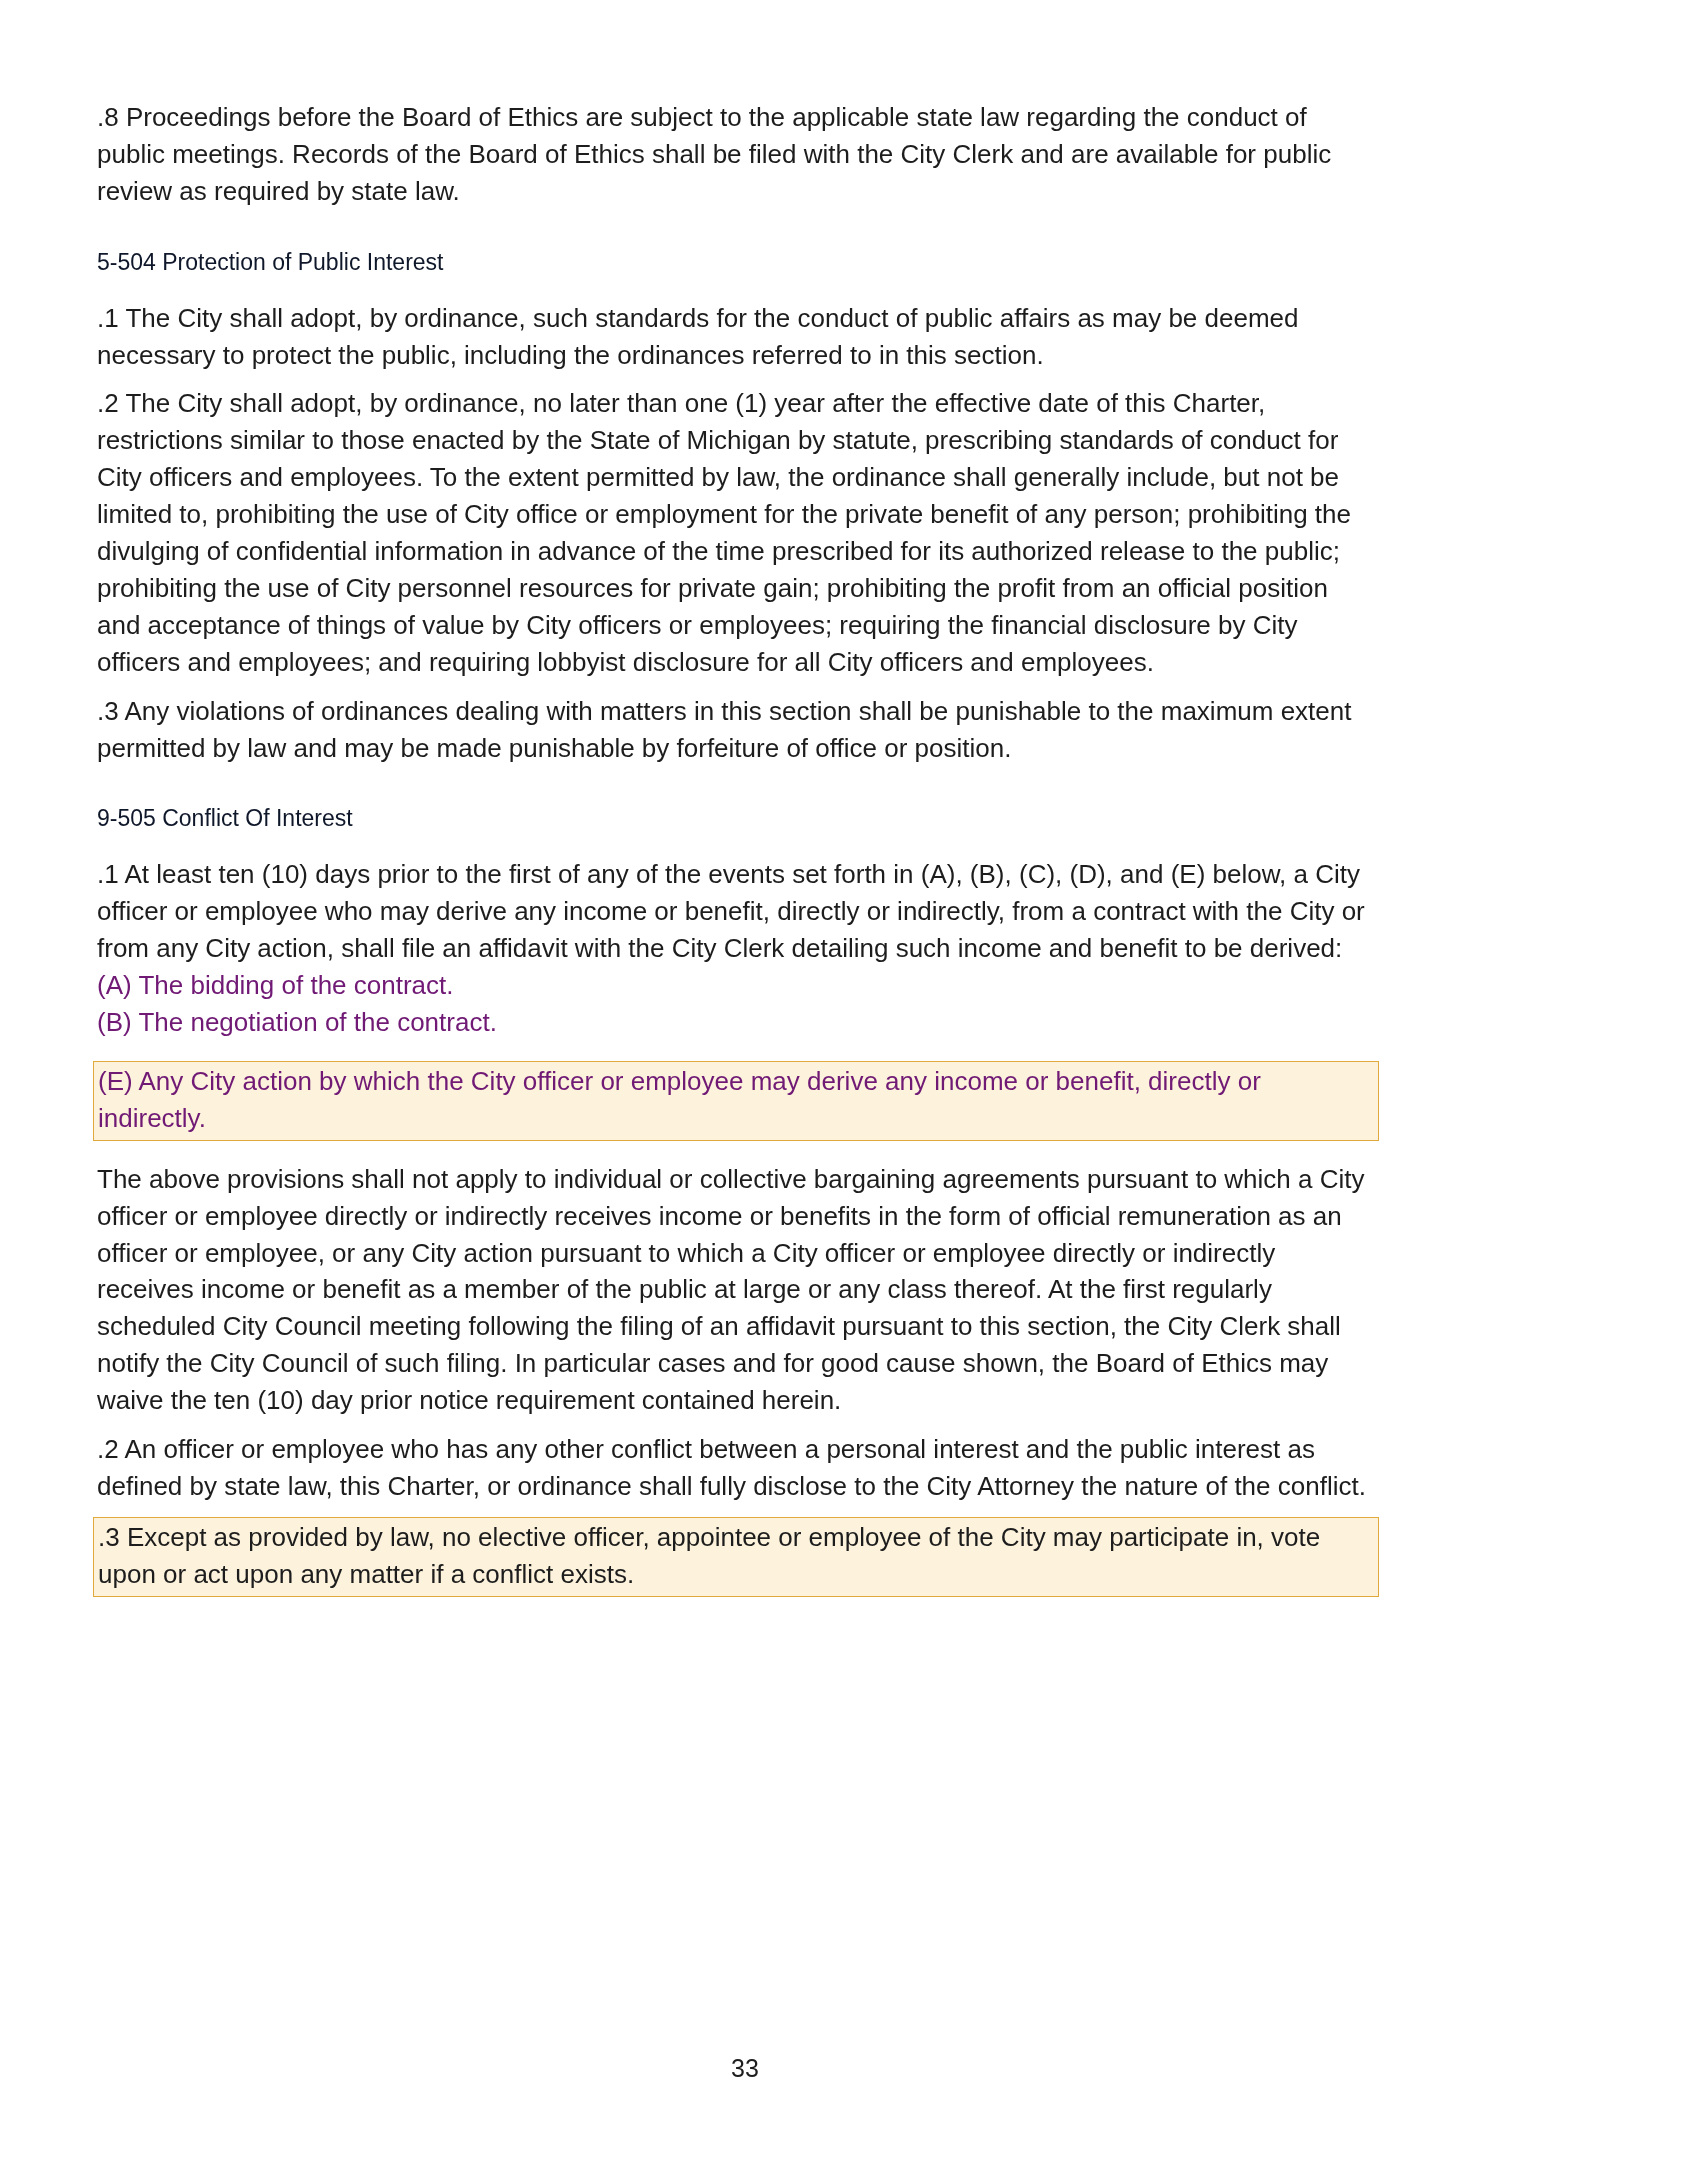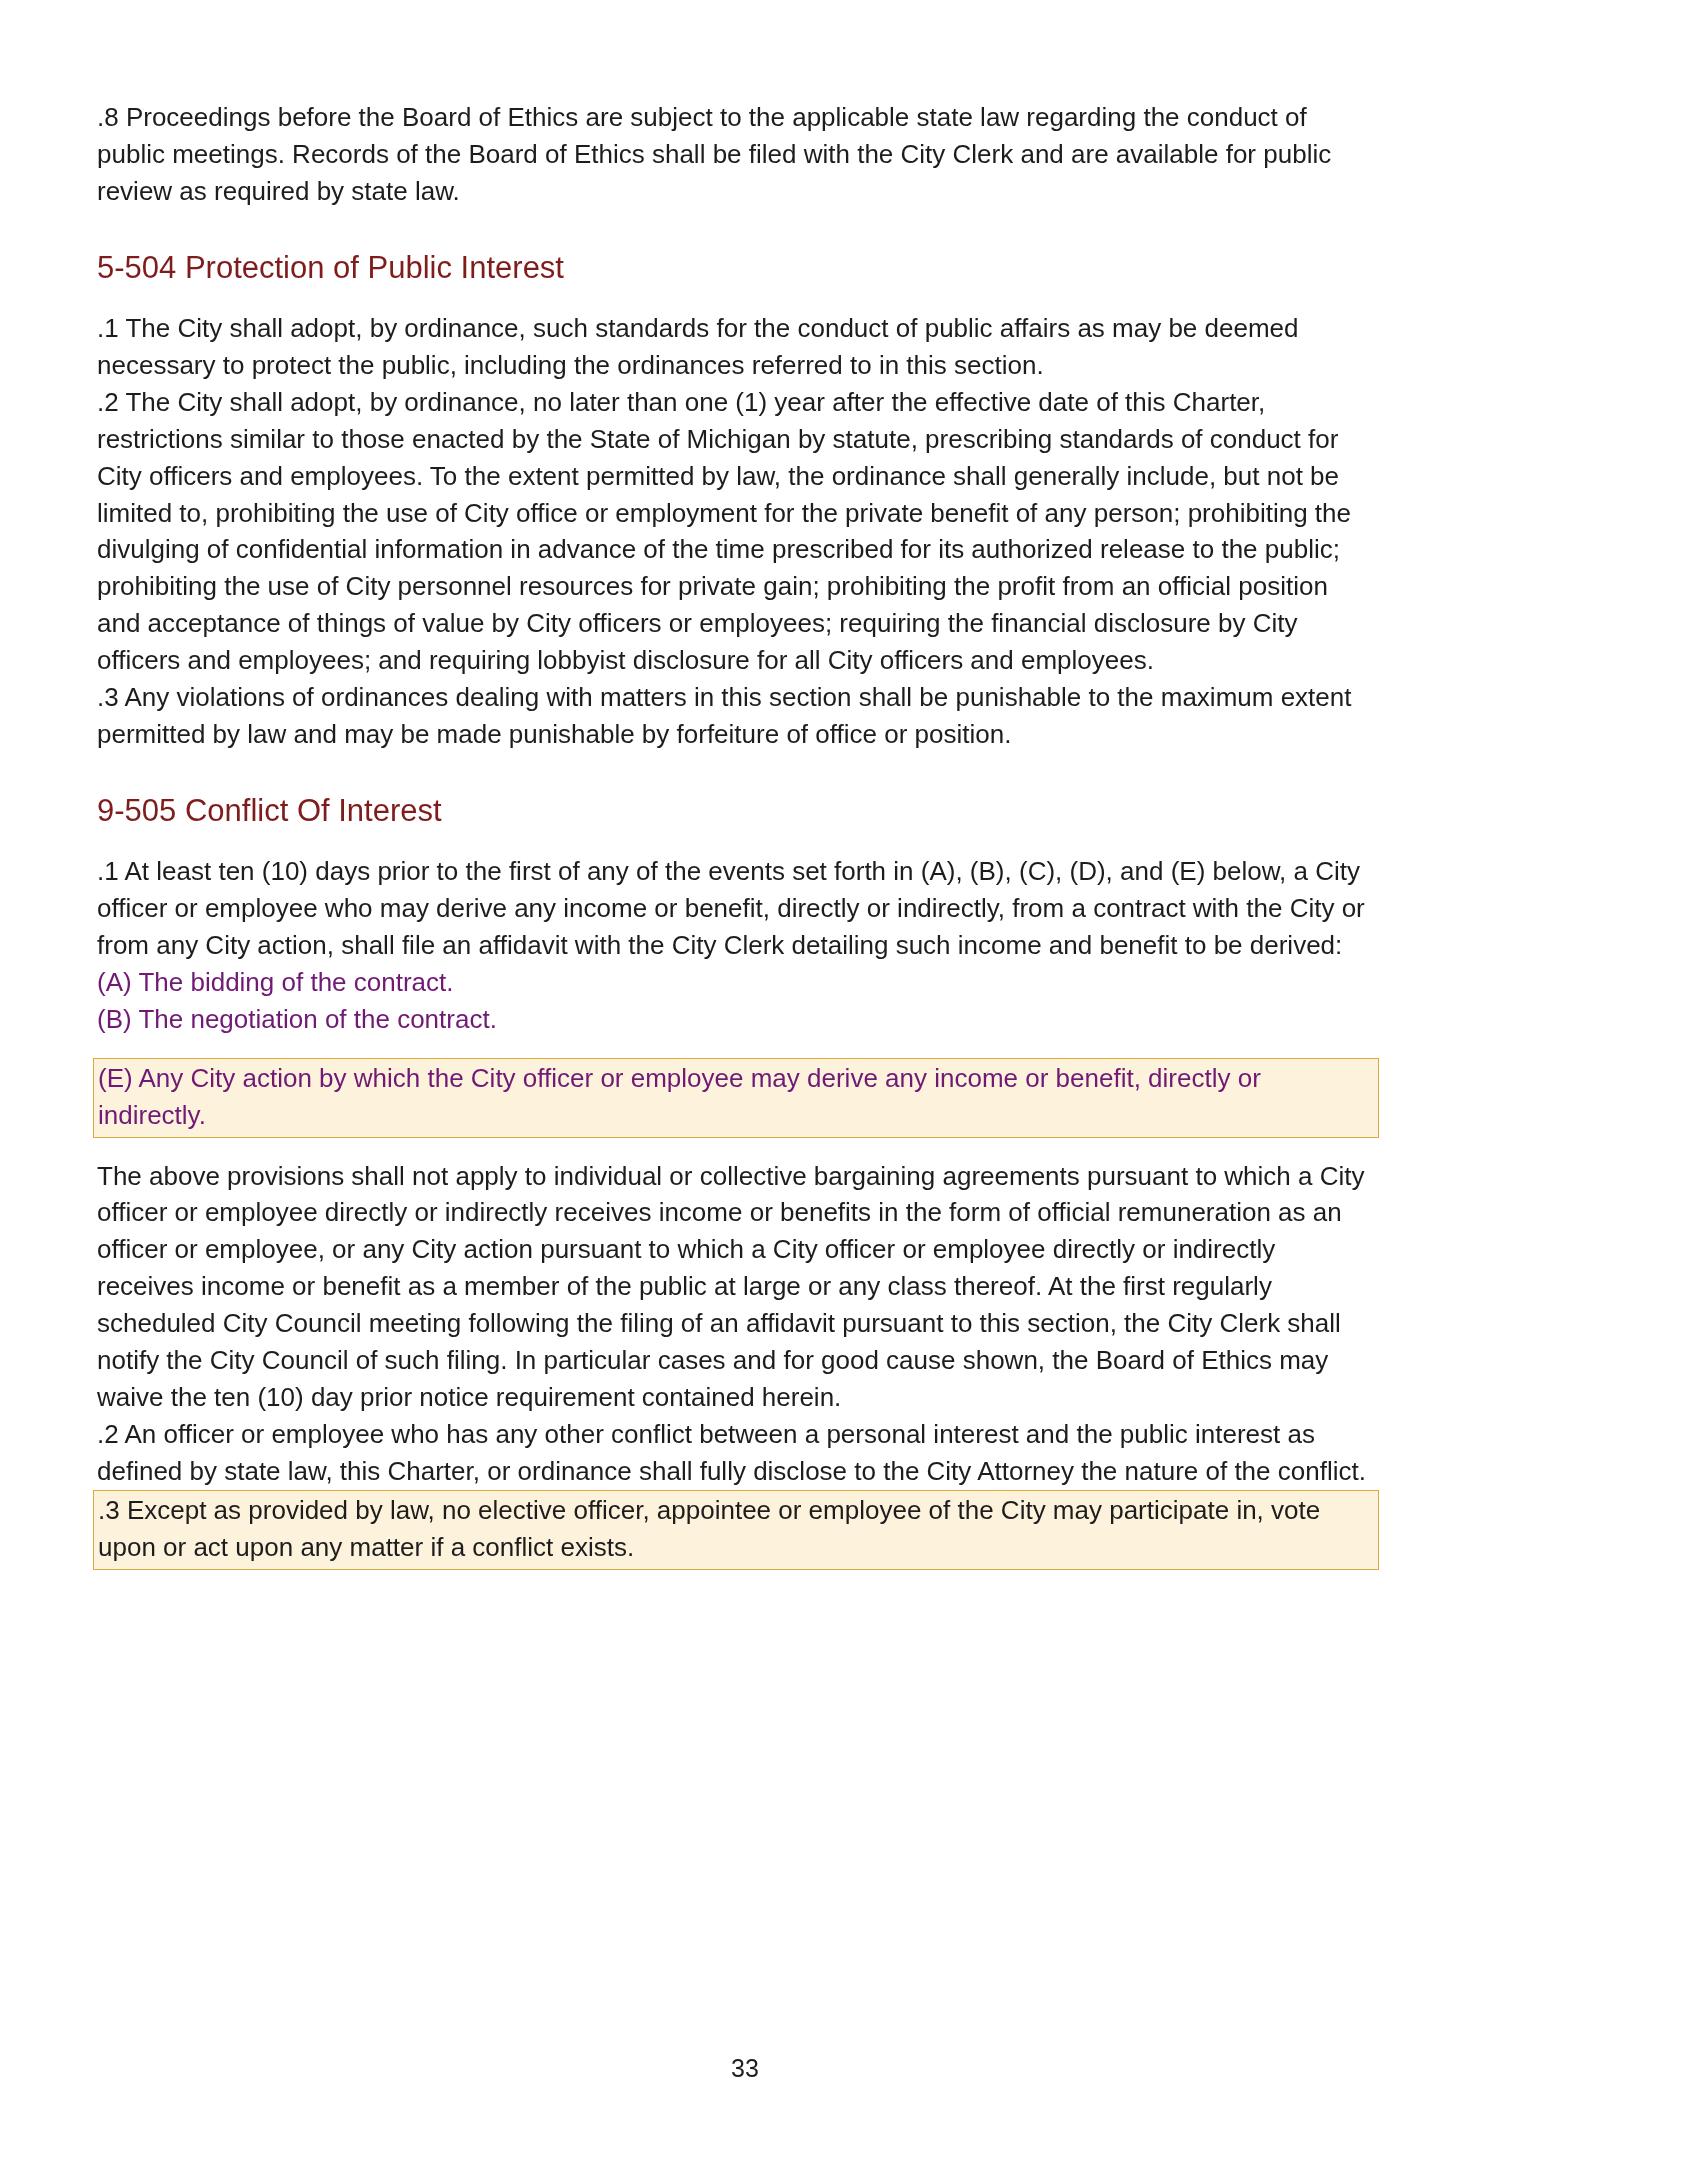--- a/index.html
+++ b/index.html
@@ -21,28 +21,28 @@
     position: relative;
   }
   .para {
     font-size: 26px;
     line-height: 1.42;
     margin: 0 0 0 0;
     color: #1d1d1d;
     text-align: left;
   }
   h2.heading {
-    font-size: 31px;
+    font-size: 23px;
     font-weight: normal;
     line-height: 1.3;
     margin: 38px 0 22px 0;
-    color: #7f1d1d;
+    color: #0f172a;
   }
   .para + .para {
-    margin-top: 0;
+    margin-top: 12px;
   }
   .tight {
     margin-top: 0;
   }
   .highlight {
     background: #fdf3dc;
     border: 1.5px solid #e0a93a;
     box-sizing: border-box;
     padding: 1px 6px 3px 4px;
     margin-left: -4px;

